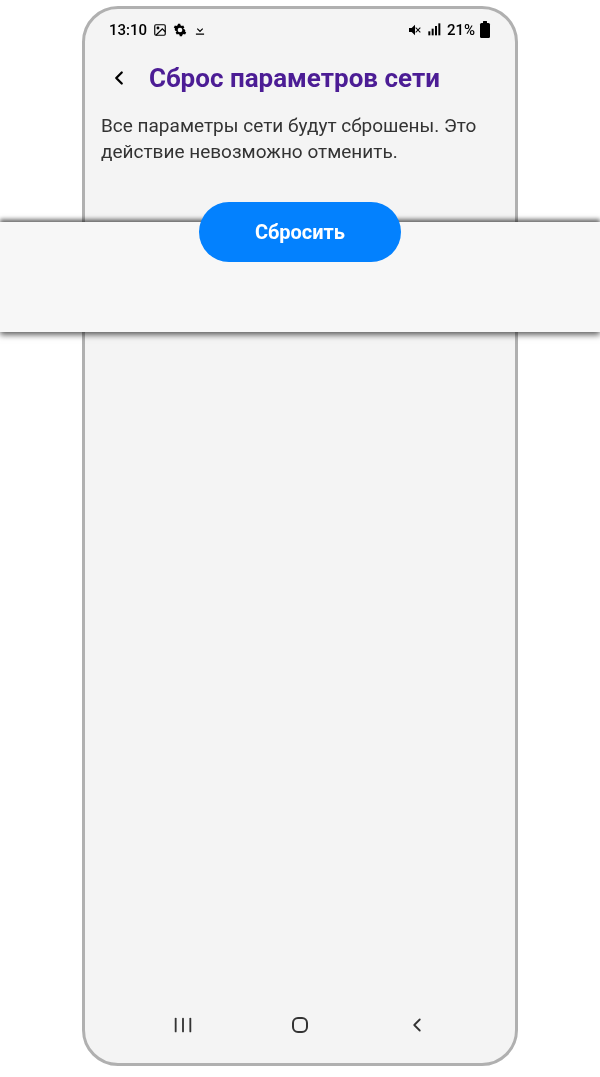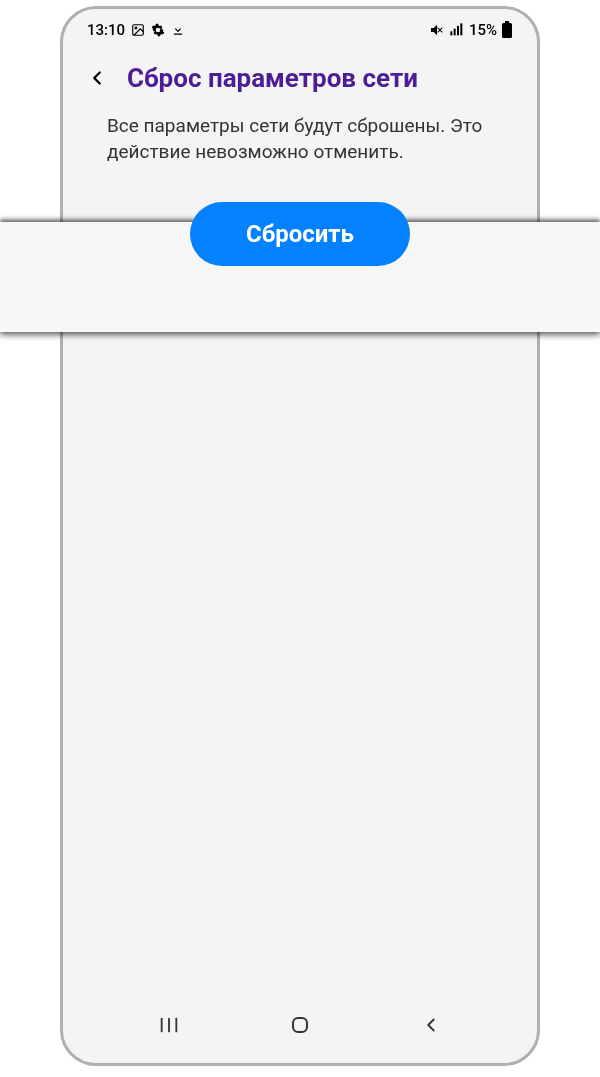--- a/index.html
+++ b/index.html
@@ -13,21 +13,21 @@
       width: 600px;
       height: 1077px;
       background: #fff;
       display: flex;
       align-items: flex-start;
       justify-content: center;
       position: relative;
     }
     
     .phone-frame {
-      width: 480px;
+      width: 436px;
       height: 1060px;
       margin-top: 6px;
       border: 3px solid #b0b0b0;
       border-radius: 36px;
       overflow: hidden;
       background: #f4f4f4;
       position: relative;
       display: flex;
       flex-direction: column;
     }
@@ -75,21 +75,21 @@
       cursor: pointer;
     }
     
     .page-title {
       font-size: 26px;
       font-weight: 700;
       color: #4c1d95;
     }
     
     .description {
-      padding: 8px 28px 20px 44px;
+      padding: 8px 28px 20px 16px;
       font-size: 19px;
       line-height: 1.35;
       color: #333;
     }
     
     .highlight-band {
       position: absolute;
       left: 0;
       width: 600px;
       height: 110px;
@@ -106,21 +106,21 @@
       position: relative;
       z-index: 2;
     }
     
     .reset-button {
       background: #0381fe;
       color: #fff;
       border: none;
       border-radius: 40px;
       padding: 18px 56px;
-      font-size: 24px;
+      font-size: 20px;
       font-weight: 700;
       cursor: pointer;
     }
     
     .spacer {
       flex: 1;
     }
     
     .nav-bar {
       display: flex;
@@ -173,21 +173,21 @@
         </svg>
       </span>
       <span class="status-icon">
         <svg width="16" height="16" viewBox="0 0 24 24" fill="#000">
           <rect x="2" y="14" width="3" height="6"></rect>
           <rect x="7" y="10" width="3" height="10"></rect>
           <rect x="12" y="6" width="3" height="14"></rect>
           <rect x="17" y="2" width="3" height="18"></rect>
         </svg>
       </span>
-      <span>15%</span>
+      <span>21%</span>
       <span class="status-icon">
         <svg width="12" height="18" viewBox="0 0 12 18" fill="#000">
           <rect x="1" y="2" width="10" height="15" rx="1.5"></rect>
           <rect x="4" y="0" width="4" height="2" rx="0.5"></rect>
         </svg>
       </span>
     </div>
   </div>
 
   <div class="header">

